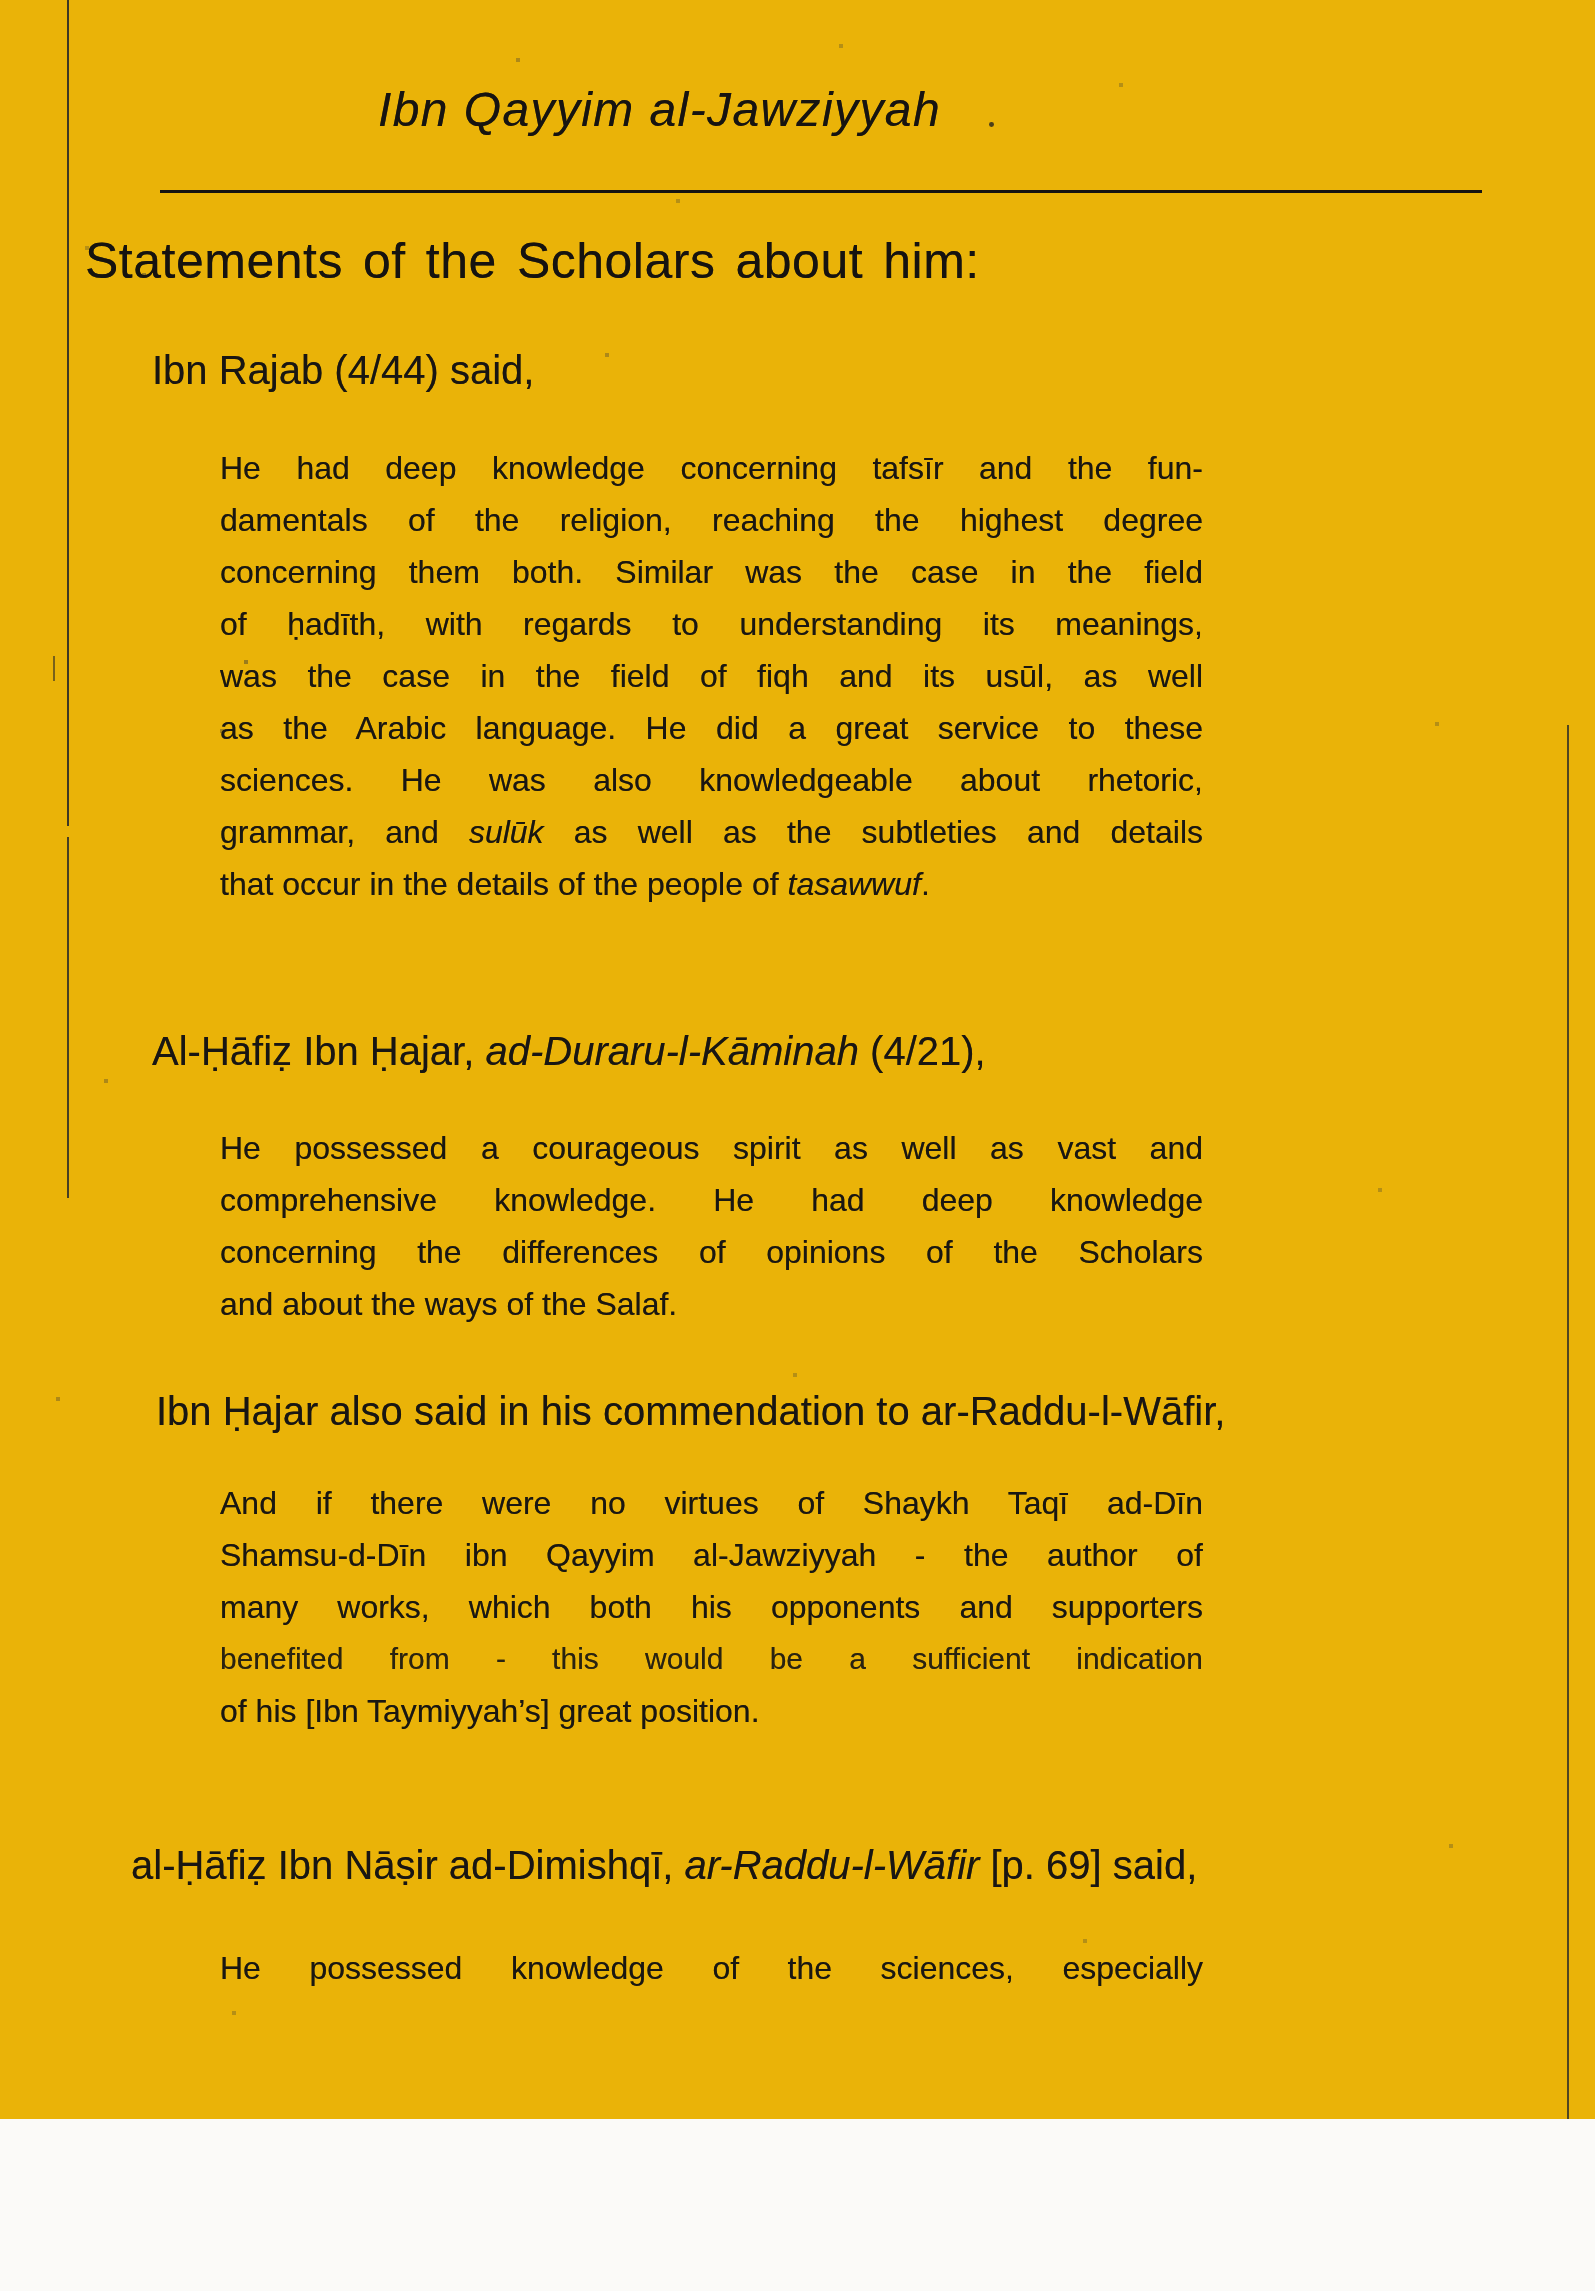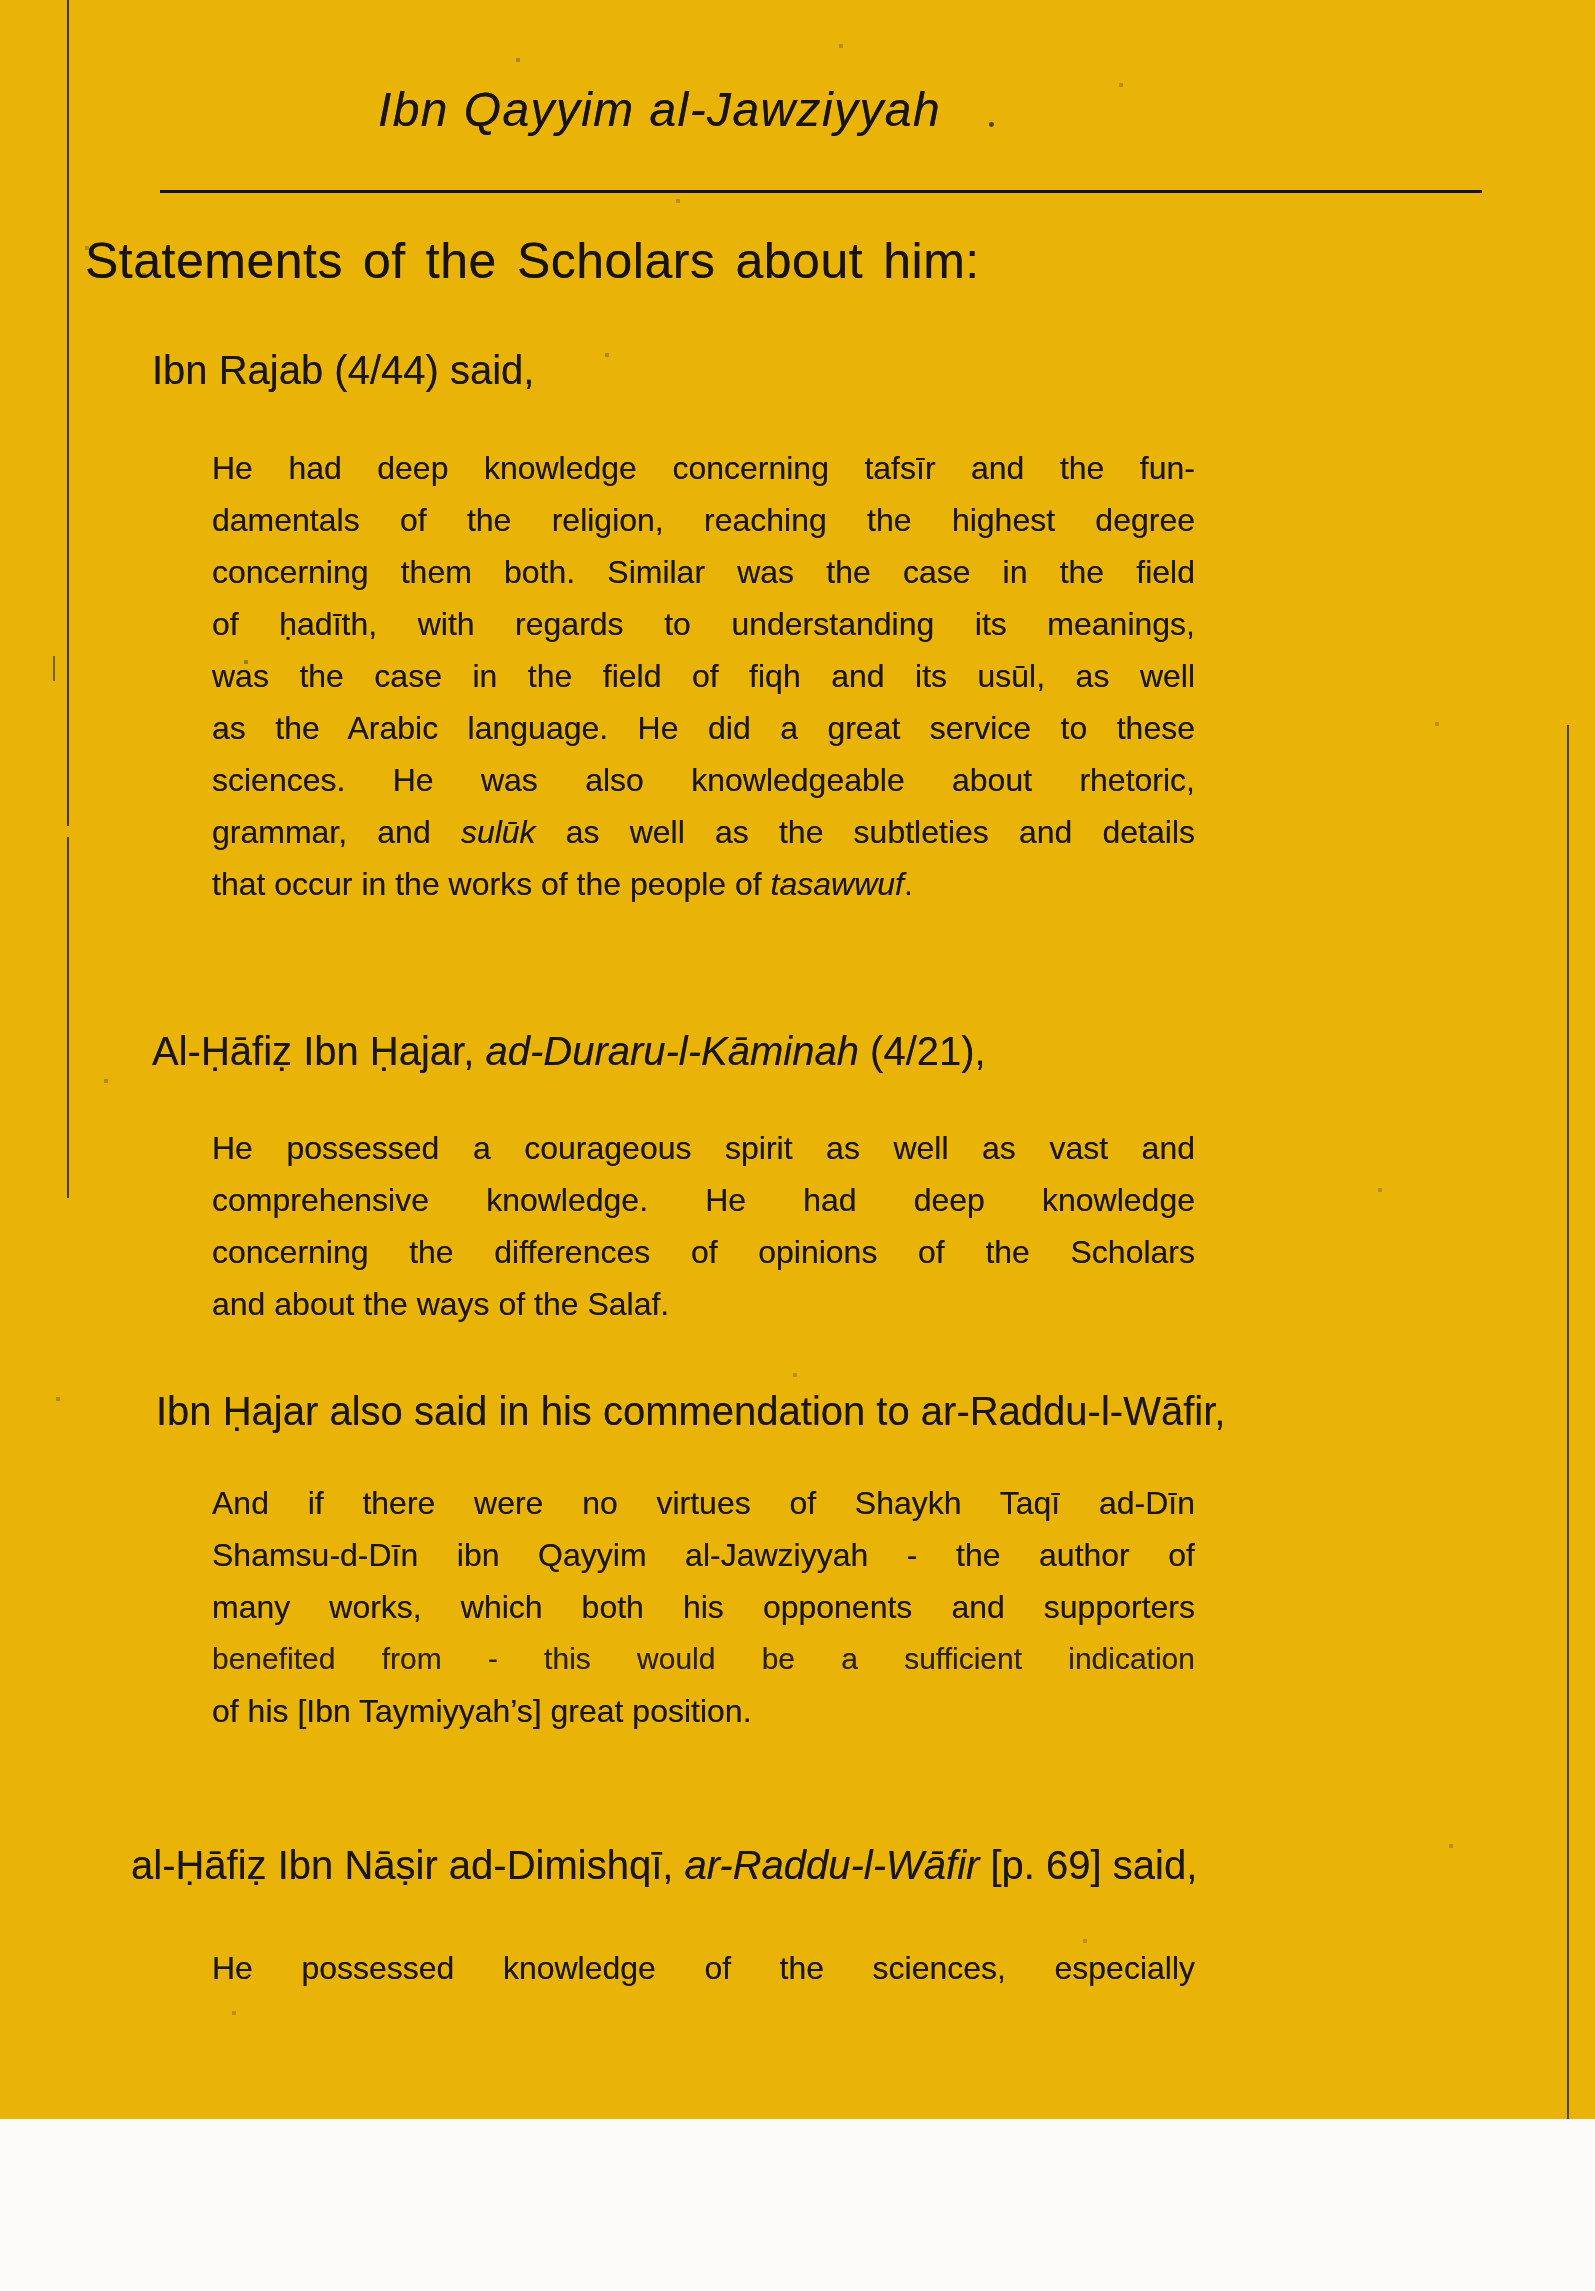--- a/index.html
+++ b/index.html
@@ -70,21 +70,21 @@
   .attr {
     position: absolute;
     font-size: 40px; white-space: nowrap; color: #191613;
     text-shadow: 0 0 0.4px rgba(25,22,19,.6);
   }
   .attr-1 { left: 152px; top: 348px; }
   .attr-2 { left: 152px; top: 1029px; }
   .attr-3 { left: 156px; top: 1389px; }
   .attr-4 { left: 131px; top: 1843px; }
   .quote {
-    position: absolute; left: 212px; width: 983px;
+    position: absolute; left: 220px; width: 983px;
   }
   .quote-1 { top: 442px; }
   .quote-2 { top: 1122px; }
   .quote-3 { top: 1477px; }
   .quote-4 { top: 1942px; }
   .qline {
     height: 52px; line-height: 52px;
     font-size: 32px; color: #1a1712;
     text-align: justify; text-align-last: justify; text-justify: inter-word;
     text-shadow: 0 0 0.4px rgba(26,23,18,.6);
@@ -122,21 +122,21 @@
   </div>
   <div class="quote quote-1">
     <div class="qline"><span>He had deep knowledge concerning tafsīr and the fun-</span></div>
     <div class="qline"><span>damentals of the religion, reaching the highest degree</span></div>
     <div class="qline"><span>concerning them both. Similar was the case in the field</span></div>
     <div class="qline"><span>of ḥadīth, with regards to understanding its meanings,</span></div>
     <div class="qline"><span>was the case in the field of fiqh and its usūl, as well</span></div>
     <div class="qline"><span>as the Arabic language. He did a great service to these</span></div>
     <div class="qline"><span>sciences. He was also knowledgeable about rhetoric,</span></div>
     <div class="qline"><span>grammar, and </span><span class="it">sulūk</span><span> as well as the subtleties and details</span></div>
-    <div class="qline qlast"><span>that occur in the works of the people of </span><span class="it">tasawwuf</span><span>.</span></div>
+    <div class="qline qlast"><span>that occur in the details of the people of </span><span class="it">tasawwuf</span><span>.</span></div>
   </div>
 
   <div class="attr attr-2">
     <span>Al-Ḥāfiẓ Ibn Ḥajar, </span><span class="it">ad-Duraru-l-Kāminah</span><span> (4/21),</span>
   </div>
   <div class="quote quote-2">
     <div class="qline"><span>He possessed a courageous spirit as well as vast and</span></div>
     <div class="qline"><span>comprehensive knowledge. He had deep knowledge</span></div>
     <div class="qline"><span>concerning the differences of opinions of the Scholars</span></div>
     <div class="qline qlast"><span>and about the ways of the Salaf.</span></div>

